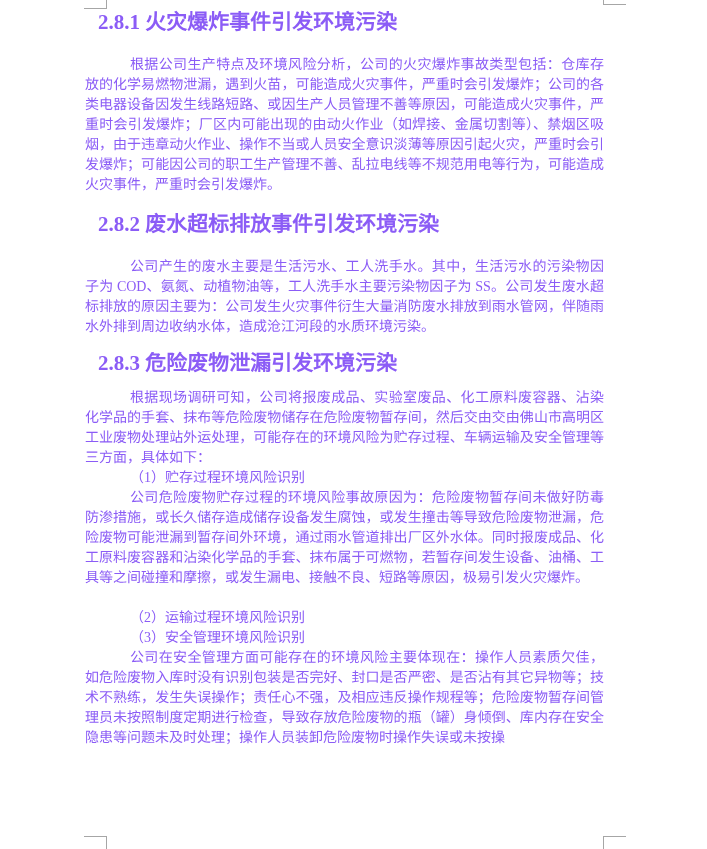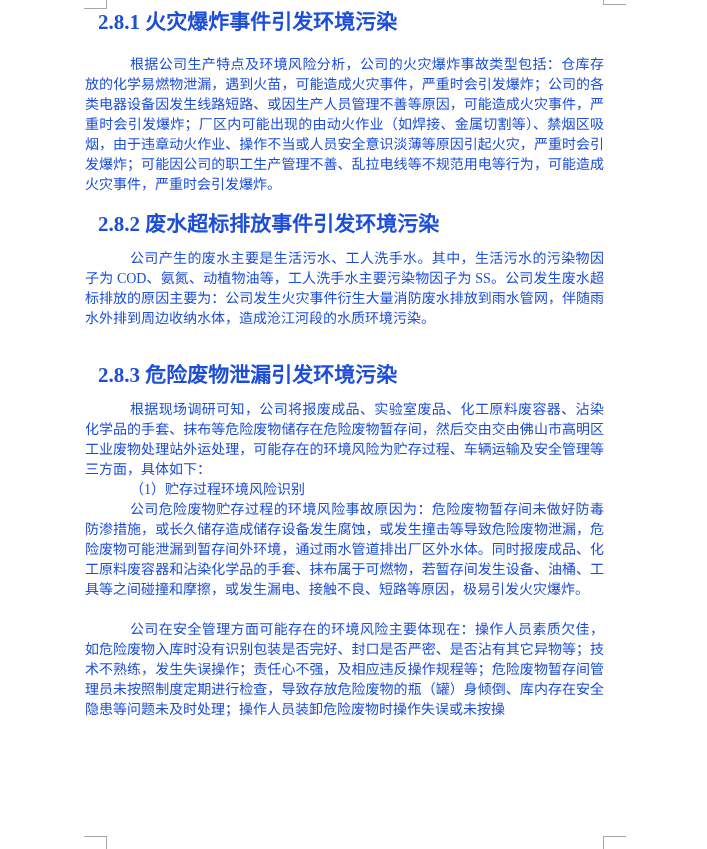--- a/index.html
+++ b/index.html
@@ -7,48 +7,48 @@
     padding: 0;
     background: #ffffff;
   }
   .page {
     position: relative;
     width: 707px;
     height: 849px;
     background: #ffffff;
     overflow: hidden;
     font-family: "Liberation Serif", "DejaVu Serif", serif;
-    color: #1d4ed8;
+    color: #8b5cf6;
   }
   .content {
     position: absolute;
     left: 85px;
     top: 0;
     width: 519px;
     padding-top: 9px;
   }
   .heading {
     font-size: 21px;
     line-height: 26px;
     font-weight: 700;
     margin: 0 0 0 13px;
     white-space: nowrap;
   }
   .mt-h2 { margin-top: 16px; }
-  .mt-h3 { margin-top: 33px; }
+  .mt-h3 { margin-top: 13px; }
   .para {
     font-size: 14px;
     line-height: 20px;
     text-align: justify;
     text-indent: 45px;
     margin: 0;
     overflow: hidden;
   }
   .mt-p1 { margin-top: 20px; }
-  .mt-p2 { margin-top: 12px; }
+  .mt-p2 { margin-top: 20px; }
   .mt-p3 { margin-top: 12px; }
   .lines-1 { height: 20px; }
   .lines-4 { height: 80px; }
   .lines-5 { height: 100px; }
   .lines-6 { height: 120px; }
   .lines-7 { height: 140px; }
   
   .crop-mark {
     position: absolute;
     width: 22px;
@@ -80,19 +80,21 @@
     <p class="para lines-4 mt-p2">公司产生的废水主要是生活污水、工人洗手水。其中，生活污水的污染物因子为 COD、氨氮、动植物油等，工人洗手水主要污染物因子为 SS。公司发生废水超标排放的原因主要为：公司发生火灾事件衍生大量消防废水排放到雨水管网，伴随雨水外排到周边收纳水体，造成沧江河段的水质环境污染。</p>
 
     <h2 class="heading mt-h3">2.8.3 危险废物泄漏引发环境污染</h2>
 
     <p class="para lines-4 mt-p3">根据现场调研可知，公司将报废成品、实验室废品、化工原料废容器、沾染化学品的手套、抹布等危险废物储存在危险废物暂存间，然后交由交由佛山市高明区工业废物处理站外运处理，可能存在的环境风险为贮存过程、车辆运输及安全管理等三方面，具体如下：</p>
 
     <p class="para lines-1">（1）贮存过程环境风险识别</p>
 
     <p class="para lines-6">公司危险废物贮存过程的环境风险事故原因为：危险废物暂存间未做好防毒防渗措施，或长久储存造成储存设备发生腐蚀，或发生撞击等导致危险废物泄漏，危险废物可能泄漏到暂存间外环境，通过雨水管道排出厂区外水体。同时报废成品、化工原料废容器和沾染化学品的手套、抹布属于可燃物，若暂存间发生设备、油桶、工具等之间碰撞和摩擦，或发生漏电、接触不良、短路等原因，极易引发火灾爆炸。</p>
 
+    <p class="para lines-1">（2）运输过程环境风险识别</p>
 
 
+    <p class="para lines-1">（3）安全管理环境风险识别</p>
 
     <p class="para lines-5">公司在安全管理方面可能存在的环境风险主要体现在：操作人员素质欠佳，如危险废物入库时没有识别包装是否完好、封口是否严密、是否沾有其它异物等；技术不熟练，发生失误操作；责任心不强，及相应违反操作规程等；危险废物暂存间管理员未按照制度定期进行检查，导致存放危险废物的瓶（罐）身倾倒、库内存在安全隐患等问题未及时处理；操作人员装卸危险废物时操作失误或未按操</p>
 
   </div>
 </div>
 
 </body></html>

